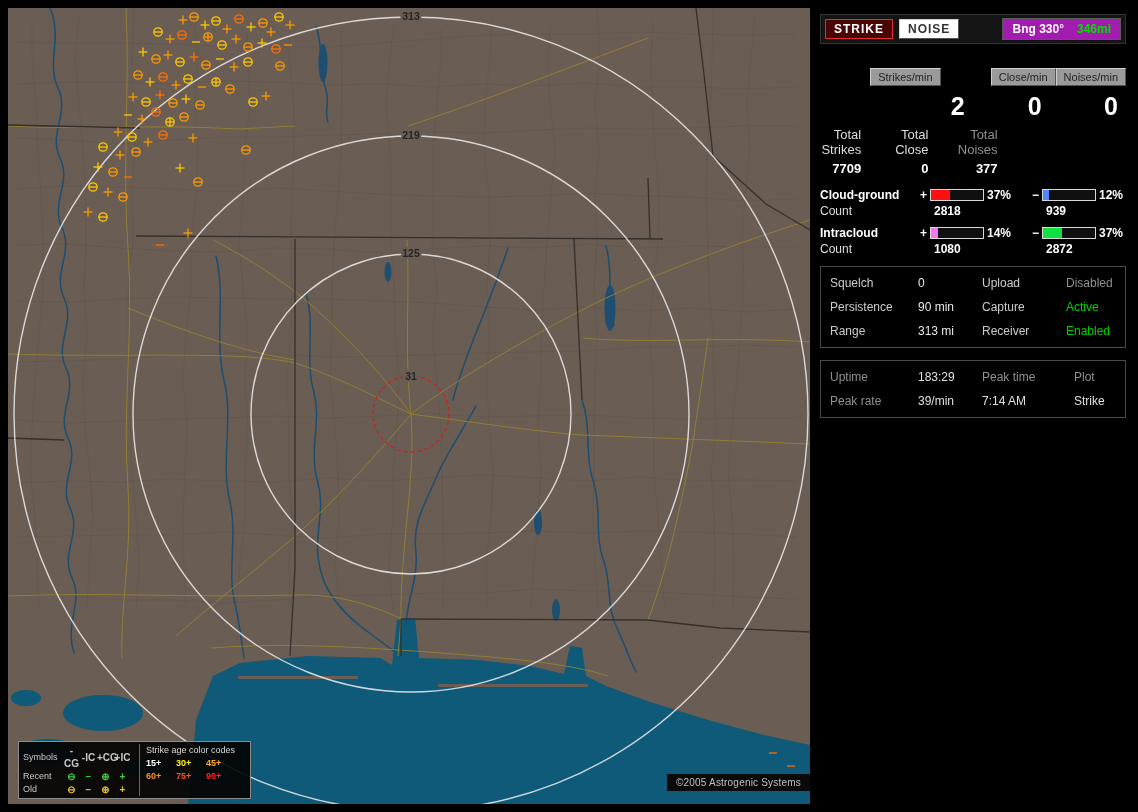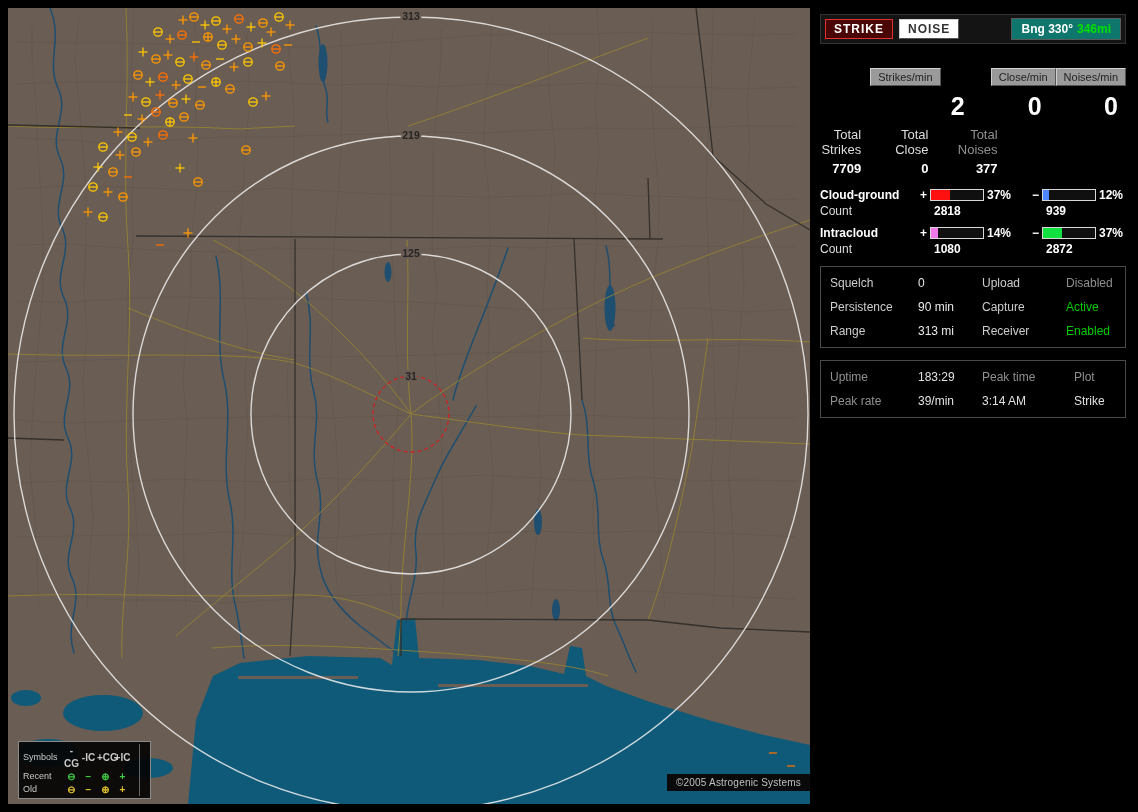--- a/index.html
+++ b/index.html
@@ -24,21 +24,21 @@
   .lg-ages{display:grid;grid-template-columns:30px 30px 30px;}
   .lg-ages span{font-weight:bold;}
   .lg-title{color:#d8d8d8;}
 
   
   .panel{flex:1;display:flex;flex-direction:column;color:#ddd;padding:6px 4px 0 6px;box-sizing:border-box;}
   .topbar{display:flex;align-items:center;gap:6px;background:#141414;border:1px solid #333;padding:3px 4px;}
   .btn{font-family:inherit;font-size:12px;font-weight:bold;letter-spacing:1px;padding:2px 8px;cursor:pointer;}
   .btn-strike{background:#4a0505;border:1px solid #e03030;color:#fff;}
   .btn-noise{background:#ffffff;border:1px solid #cfcfcf;border-right-color:#555;border-bottom-color:#555;color:#333;}
-  .bng{margin-left:auto;background:#0f766e;border:1px solid #5a5a5a;padding:3px 9px;display:flex;gap:4px;
+  .bng{margin-left:auto;background:#a21caf;border:1px solid #5a5a5a;padding:3px 9px;display:flex;gap:13px;
     font-weight:bold;font-size:12px;color:#fff;}
   .bng .val{color:#00e000;}
 
   .rates{display:grid;grid-template-columns:1fr;margin-top:24px;row-gap:6px;}
   .rate-label{grid-row:1;justify-self:center;background:#9a9a9a;border:1px solid #cfcfcf;
     border-right-color:#555;border-bottom-color:#555;color:#222;font-size:11px;padding:2px 7px;
     font-family:inherit;cursor:pointer;}
   .rate-value{grid-row:2;font-size:25px;font-weight:bold;color:#fff;text-align:right;}
   .rates .c1{padding-right:26px;} .rates .c2{padding-right:14px;} .rates .c3{padding-right:8px;}
 
@@ -482,20 +482,33 @@
           <span class="sym" style="color: rgb(64, 204, 64);">+</span>
         </div>
         <div class="lg-srow">
           <span>Old</span>
           <span class="sym" style="color: rgb(224, 192, 48);">⊖</span>
           <span class="sym" style="color: rgb(224, 192, 48);">−</span>
           <span class="sym" style="color: rgb(224, 192, 48);">⊕</span>
           <span class="sym" style="color: rgb(224, 192, 48);">+</span>
         </div>
       </div>
+      <div class="lg-right">
+        <div class="lg-title">Strike age color codes</div>
+        <div class="lg-ages">
+          <span style="color: rgb(255, 255, 255);">15+</span>
+          <span style="color: rgb(255, 238, 32);">30+</span>
+          <span style="color: rgb(255, 176, 32);">45+</span>
+        </div>
+        <div class="lg-ages">
+          <span style="color: rgb(255, 144, 32);">60+</span>
+          <span style="color: rgb(255, 80, 32);">75+</span>
+          <span style="color: rgb(255, 32, 32);">90+</span>
+        </div>
+      </div>
     </div>
 
     <div class="copyright">©2005 Astrogenic Systems</div>
   </div>
 
   <div class="panel">
 
     <div class="topbar">
       <button class="btn btn-strike">STRIKE</button>
       <button class="btn btn-noise">NOISE</button>
@@ -587,18 +600,18 @@
     </div>
 
     <div class="box stats-box">
       <span class="dimlbl">Uptime</span>
       <span class="statv">183:29</span>
       <span class="dimlbl">Peak time</span>
       <span class="dimlbl">Plot</span>
 
       <span class="dimlbl">Peak rate</span>
       <span class="statv">39/min</span>
-      <span class="statv">3:14 AM</span>
+      <span class="statv">7:14 AM</span>
       <span class="statv">Strike</span>
     </div>
 
   </div>
 </div>
 
 </body></html>

